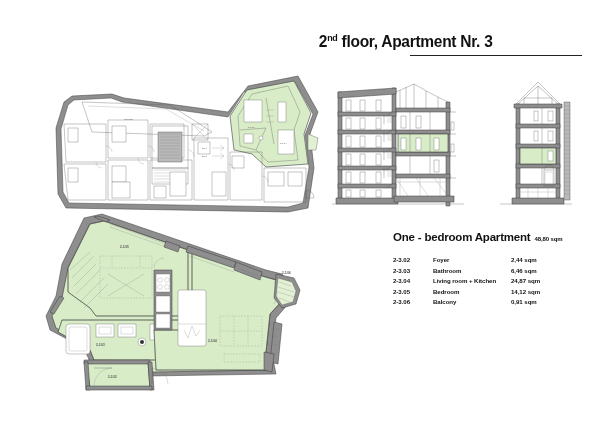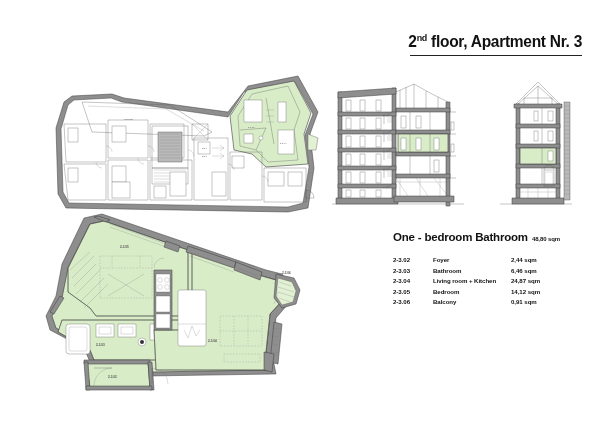--- a/index.html
+++ b/index.html
@@ -15,21 +15,21 @@
     font-family: "Liberation Sans", sans-serif;
     color: #111111;
   }
 
   
   #title-block {
     position: absolute;
     right: 18px;
     top: 32px;
     width: 280px;
-    text-align: right;
+    text-align: left;
   }
   #sheet-title {
     font-family: "Liberation Sans", sans-serif;
     font-weight: bold;
     font-size: 16.5px;
     letter-spacing: -0.3px;
     color: #111111;
     white-space: nowrap;
     transform: scaleX(0.94);
     transform-origin: right center;
@@ -398,21 +398,21 @@
     <path class="thinner" d="M241,70 L253,74 M240,75 L256,80 M240,80 L256,85 M241,86 L252,90"></path>
     <path class="thinner" d="M236,70 a22,22 0 0 1 0,22"></path>
     <text class="rlabel" x="244" y="62">2-3.06</text>
 
     <path class="wall" d="M12,100 L22,84 L26,86 L16,102 Z"></path>
     <path class="wall" d="M226,140 L236,142 L234,160 L226,158 Z"></path>
   </svg>
 </div>
 
 <div id="schedule">
-  <div id="schedule-title"><span>One - bedroom Bathroom</span><span id="schedule-title-area">48,80 sqm</span></div>
+  <div id="schedule-title"><span>One - bedroom Apartment</span><span id="schedule-title-area">48,80 sqm</span></div>
 
   <table id="room-table">
     <tbody>
       <tr>
         <td class="col-code">2-3.02</td>
         <td class="col-name">Foyer</td>
         <td class="col-area">2,44 sqm</td>
       </tr>
       <tr>
         <td class="col-code">2-3.03</td>

